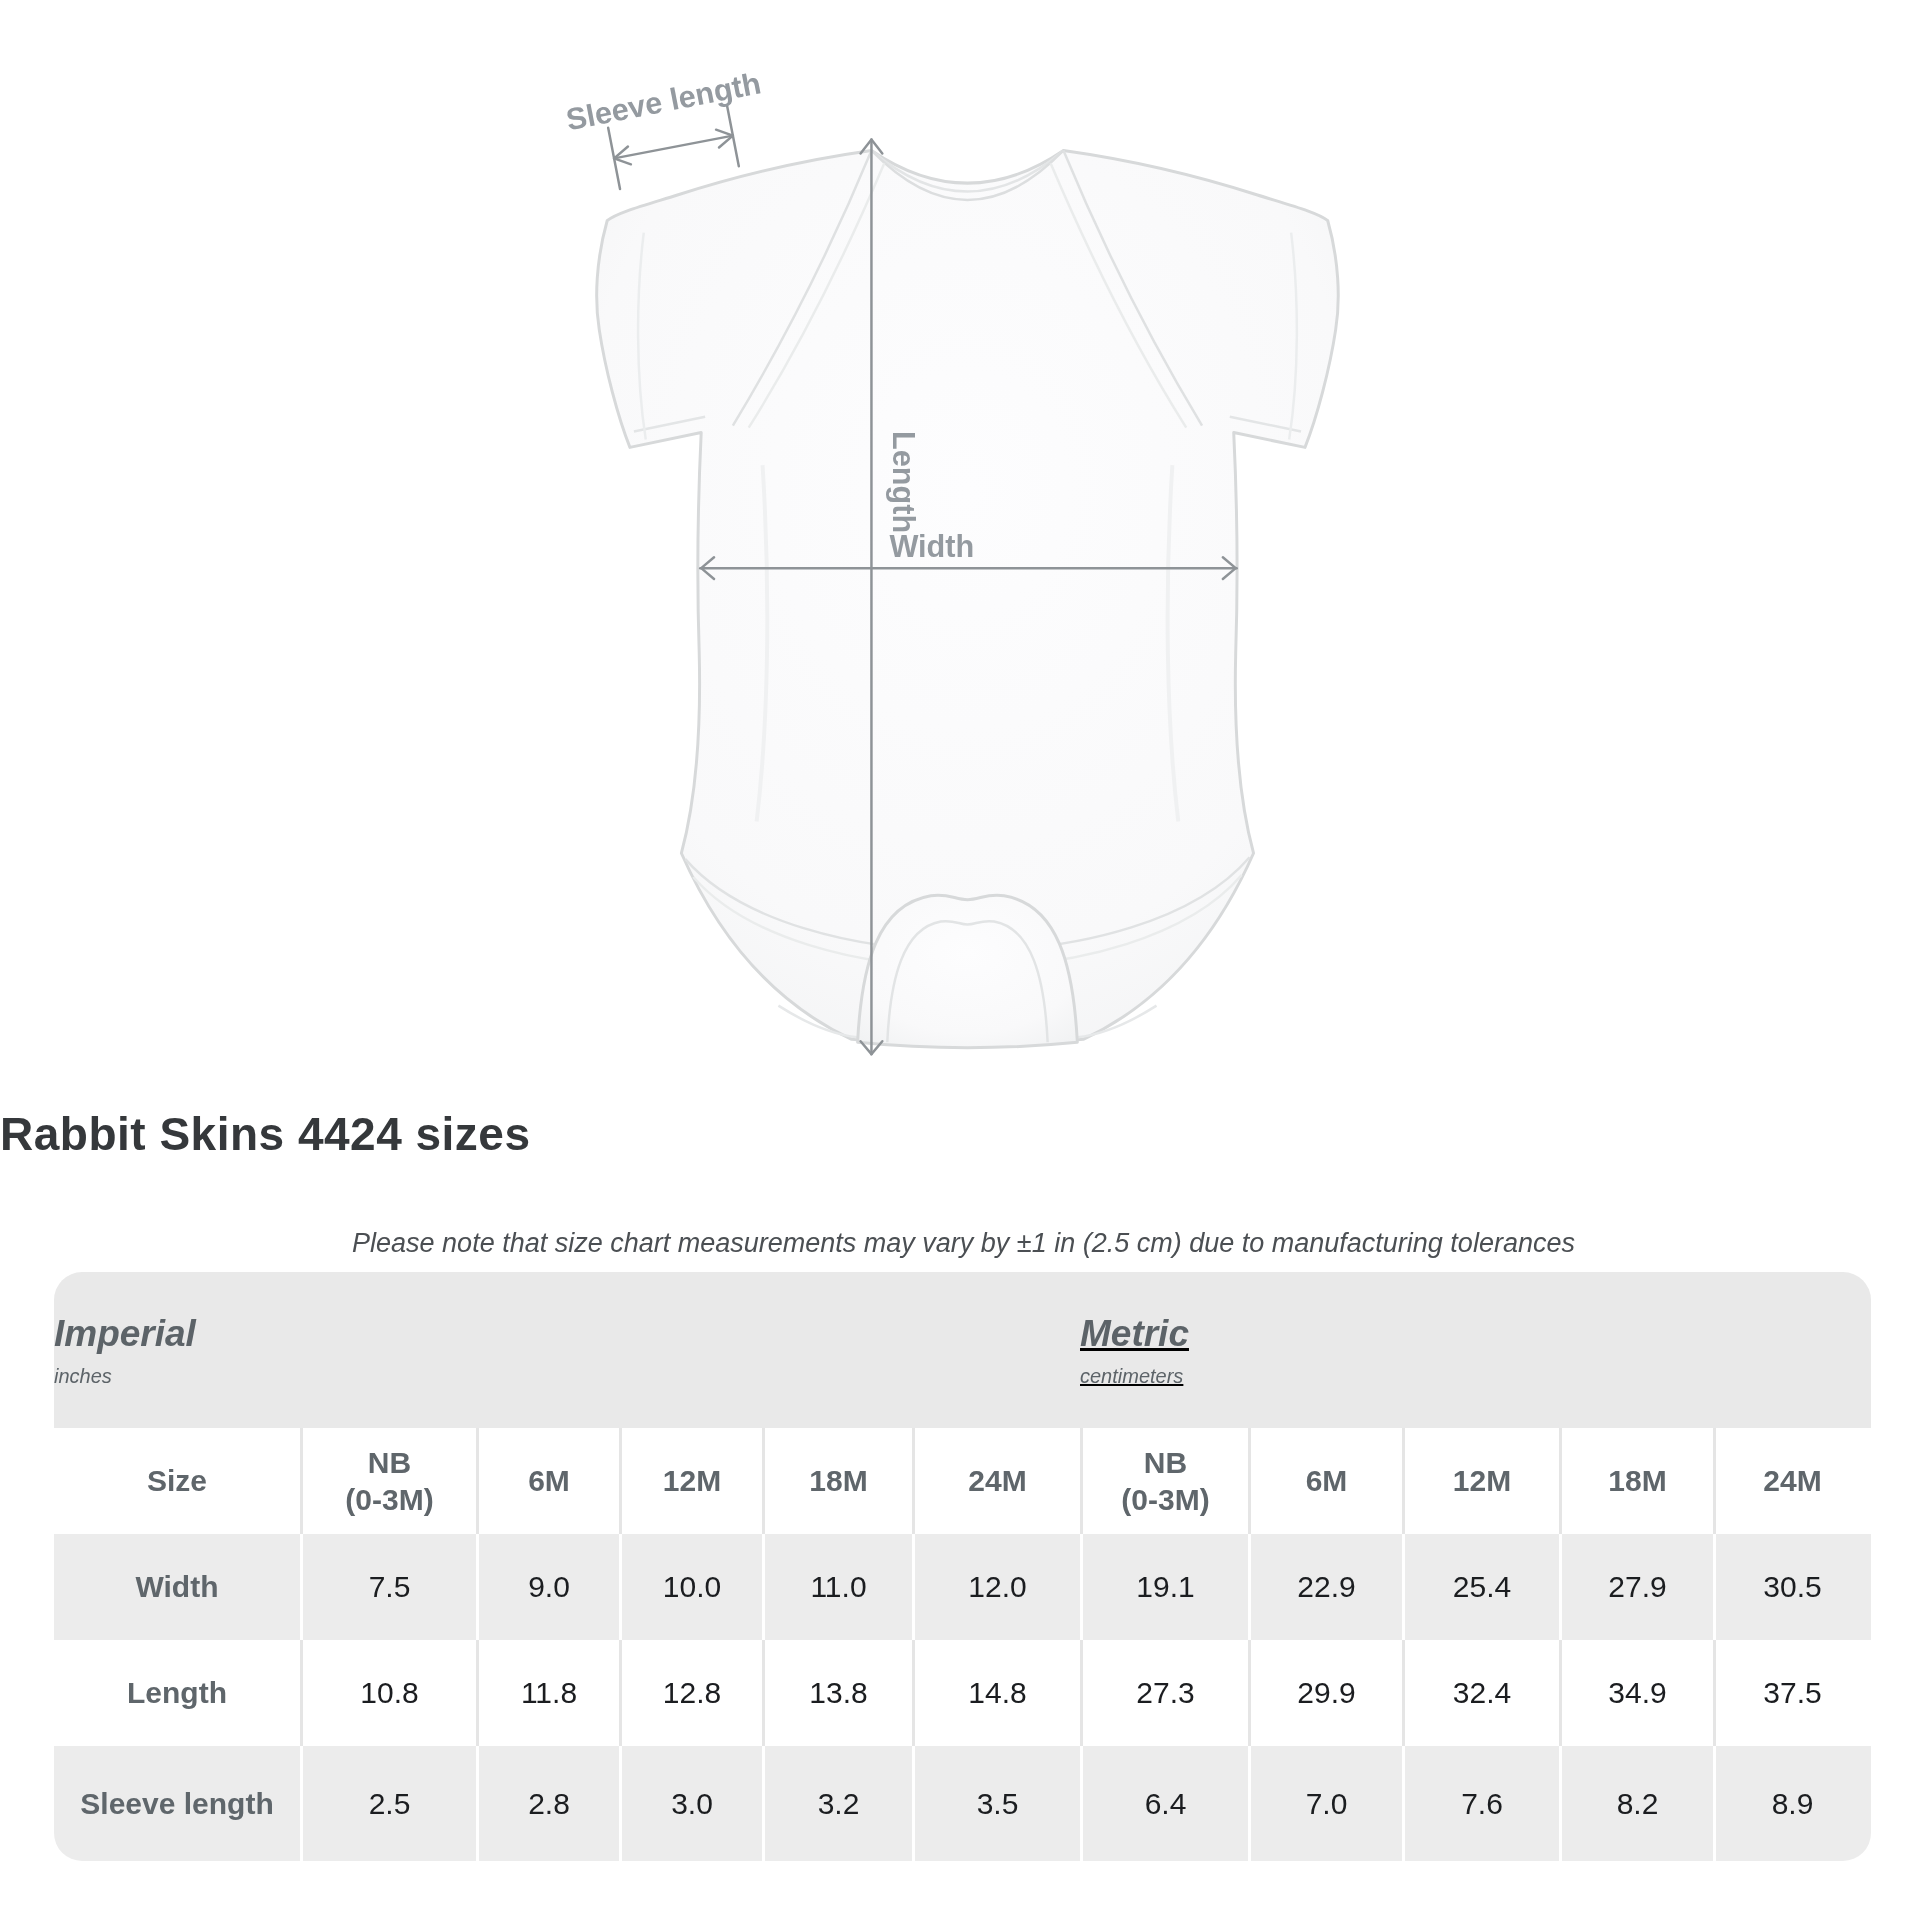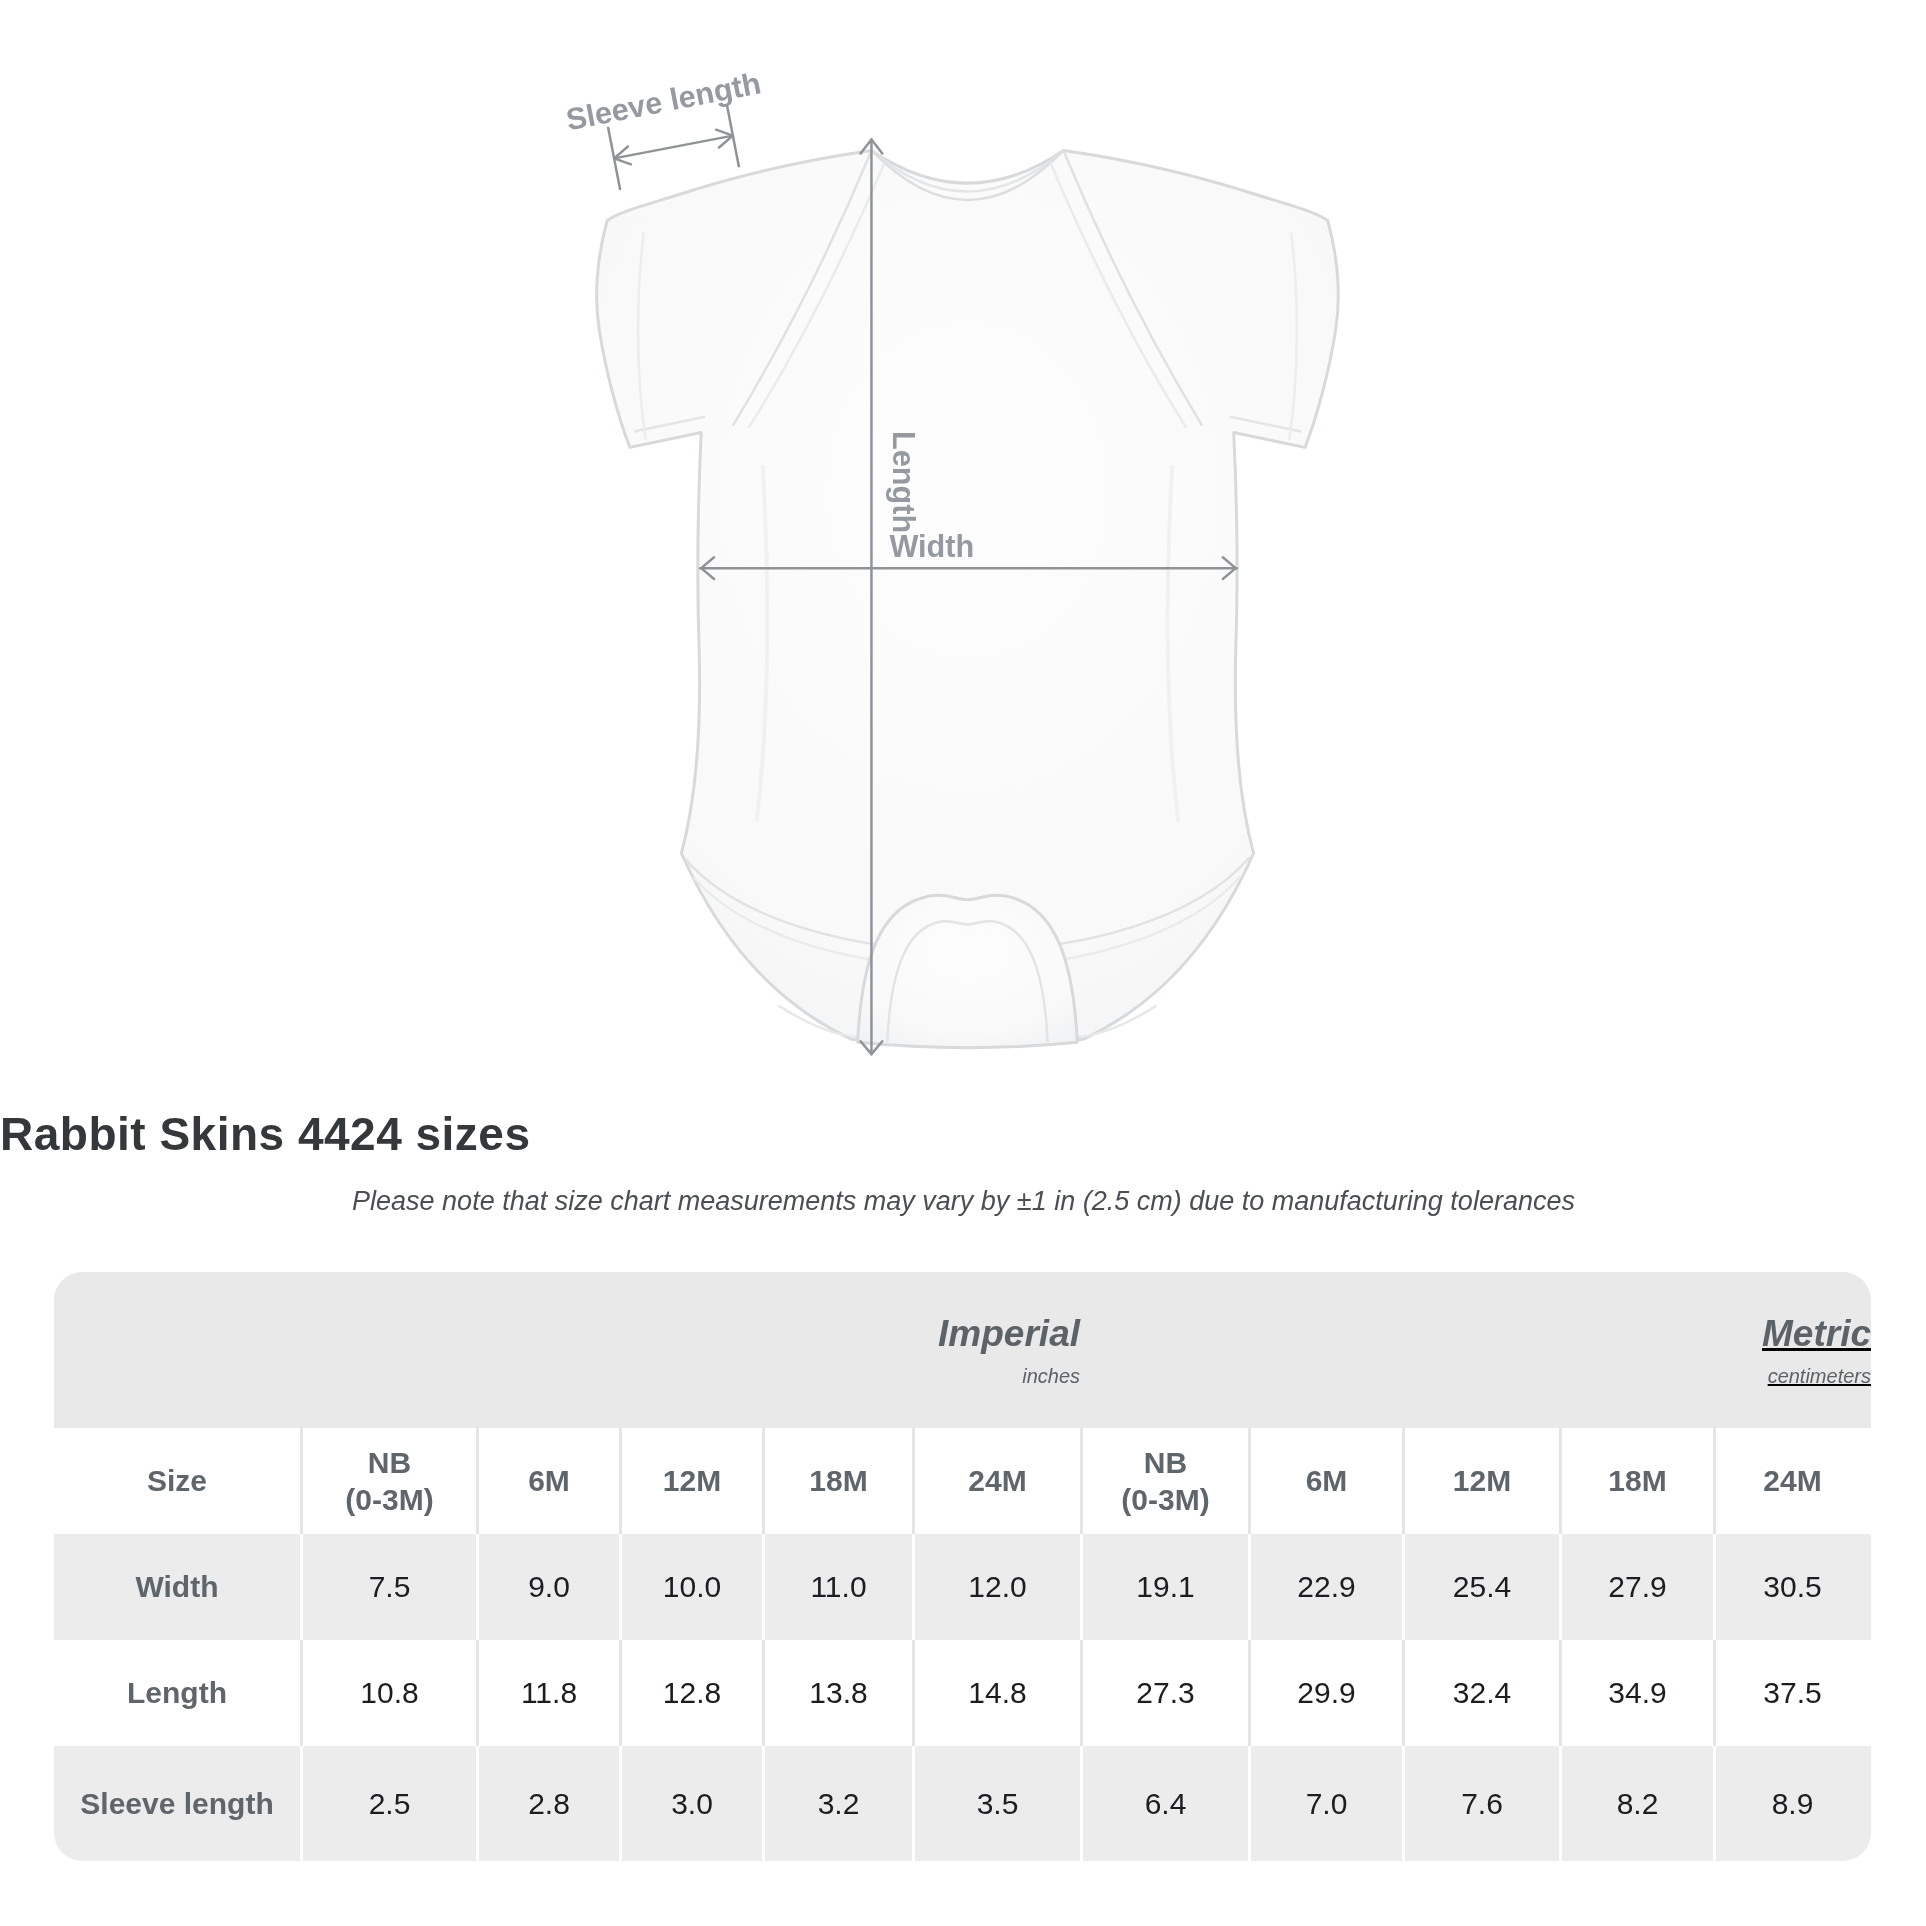--- a/index.html
+++ b/index.html
@@ -13,31 +13,31 @@
   
   .diagram-wrap{position:absolute;top:0;left:0;width:1927px;height:1168px;}
   .ann-label{font-family:"Liberation Sans",sans-serif;font-weight:bold;font-size:31px;fill:#949aa0;}
   
   .page-title{
     position:absolute;top:1107px;left:0;width:100%;
     margin:0;text-align:left;
     font-size:46px;font-weight:bold;color:#35383b;letter-spacing:0.5px;
   }
   .page-subtitle{
-    position:absolute;top:1186px;left:0;width:100%;
+    position:absolute;top:1228px;left:0;width:100%;
     margin:0;text-align:center;
     font-size:27px;font-style:italic;color:#4b4f53;
   }
   
   .size-table{position:absolute;top:1272px;left:54px;width:1817px;}
   .units-row{
     height:156px;background:#e9e9e9;border-radius:28px 28px 0 0;
     display:flex;
   }
-  .unit-group{display:flex;flex-direction:column;align-items:flex-end;justify-content:center;gap:10px;}
+  .unit-group{display:flex;flex-direction:column;align-items:flex-start;justify-content:center;gap:10px;}
   .unit-group.imperial{width:1026px;}
   .unit-group.metric{width:791px;text-decoration:underline;}
   .unit-name{font-size:37px;font-weight:bold;font-style:italic;color:#5c6368;}
   .unit-sub{font-size:20px;font-style:italic;color:#5c6368;}
   .grid-row{
     display:grid;
     grid-template-columns:246px 176px 143px 143px 150px 168px 168px 154px 157px 154px 156px;
   }
   .grid-row > div{display:flex;flex-direction:column;align-items:center;justify-content:center;text-align:center;}
   .grid-row > div + div{border-left:3px solid transparent;}

